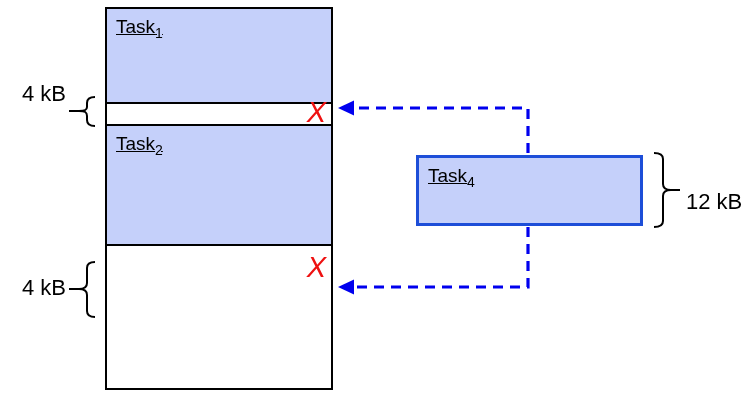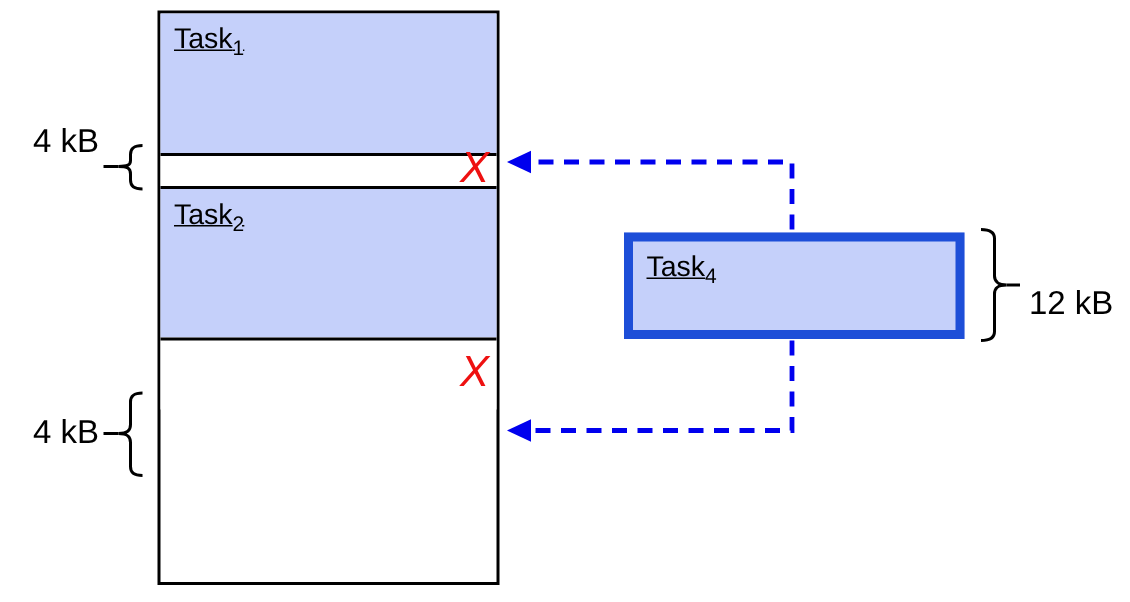--- a/index.html
+++ b/index.html
@@ -22,21 +22,21 @@
     display: flex;
     flex-direction: column;
     background: #fff;
   }
   .segment { box-sizing: border-box; position: relative; }
   .segment.task { background: #c5d0fa; }
   .segment.free { background: #ffffff; }
   .segment + .segment { border-top: 2px solid #000; }
   #seg-task1 { height: 93px; }
   #seg-free4 { height: 22px; }
-  #seg-task2 { height: 101px; }
+  #seg-task2 { height: 120px; }
   #seg-free8 { height: 48px; }
   #seg-task3 { flex: 1; }
 
   .task-label {
     position: absolute;
     left: 9px; top: 7px;
     font-size: 19px;
     line-height: 22px;
     white-space: nowrap;
     text-decoration: underline;
@@ -63,21 +63,21 @@
   }
   #label-4kb  { left: 0px;  top: 80px;  width: 66px; text-align: right; }
   #label-8kb  { left: 0px;  top: 274px; width: 66px; text-align: right; }
   #label-12kb { left: 686px; top: 188px; text-align: left; }
 
   
   #pending-task {
     position: absolute;
     left: 416px; top: 155px;
     width: 227px; height: 71px;
-    border: 6px solid #1d4ed8;
+    border: 3px solid #1d4ed8;
     box-sizing: border-box;
     background: #c5d0fa;
   }
 
   
   #overlay {
     position: absolute;
     left: 0; top: 0;
     width: 753px; height: 401px;
     pointer-events: none;

